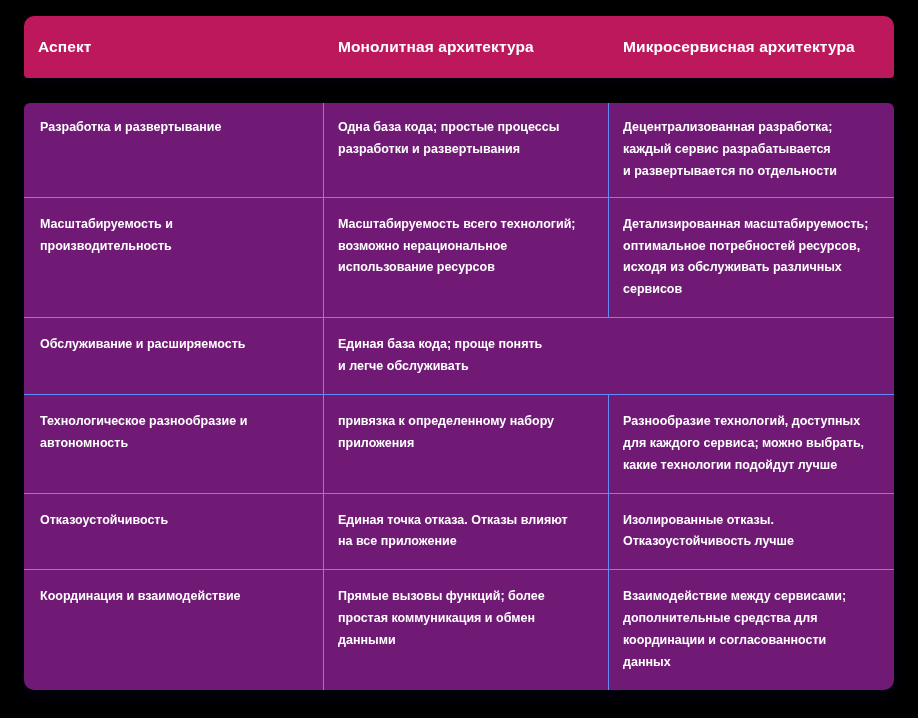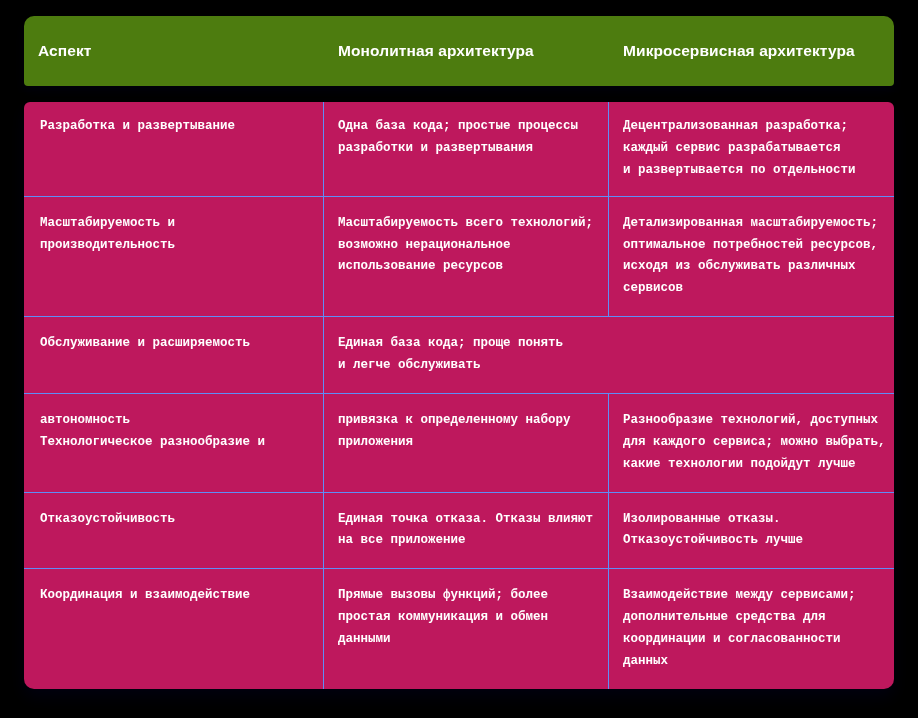--- a/index.html
+++ b/index.html
@@ -20,49 +20,48 @@
     background: #000000;
     box-sizing: border-box;
   }
   .table-wrap {
     position: absolute;
     left: 24px;
     top: 16px;
     width: 870px;
   }
   .header-band {
-    background: #4d7c0f;
+    background: #be185d;
     border-radius: 10px 10px 4px 4px;
     box-shadow: 0 6px 12px rgba(0,0,20,0.55);
     display: flex;
-    height: 70px;
+    height: 62px;
     align-items: center;
     box-sizing: border-box;
     padding: 0 0 0 0;
   }
   .header-cell {
     color: #ffffff;
     font-size: 15.5px;
     font-weight: bold;
     letter-spacing: 0.1px;
     padding: 0 14px;
     box-sizing: border-box;
   }
   .col1 { width: 300px; }
   .col2 { width: 285px; }
   .col3 { width: 285px; }
 
   .body-band {
-    margin-top: 16px;
-    background: #be185d;
+    margin-top: 25px;
+    background: #701a75;
     border-radius: 6px 6px 10px 10px;
     box-shadow: 0 8px 16px rgba(0,0,30,0.5);
     padding: 0;
     overflow: hidden;
-    font-family: Liberation Mono, monospace;
   }
   .row {
     display: flex;
     border-bottom: 1px solid #5f8df7;
   }
   .row:last-child { border-bottom: none; }
   .cell {
     color: #ffffff;
     font-size: 12.5px;
     font-weight: bold;
@@ -126,22 +125,22 @@
           <div class="cell col1 aspect-cell">
             <span class="line">Обслуживание и расширяемость</span>
           </div>
           <div class="cell col2">
             <span class="line">Единая база кода; проще понять</span>
             <span class="line">и легче обслуживать</span>
           </div>
         </div>
         <div class="row r3">
           <div class="cell col1 aspect-cell">
+            <span class="line">Технологическое разнообразие и</span>
             <span class="line">автономность</span>
-            <span class="line">Технологическое разнообразие и</span>
           </div>
           <div class="cell col2">
             <span class="line">привязка к определенному набору</span>
             <span class="line">приложения</span>
           </div>
           <div class="cell col3">
             <span class="line">Разнообразие технологий, доступных</span>
             <span class="line">для каждого сервиса; можно выбрать,</span>
             <span class="line">какие технологии подойдут лучше</span>
           </div>

